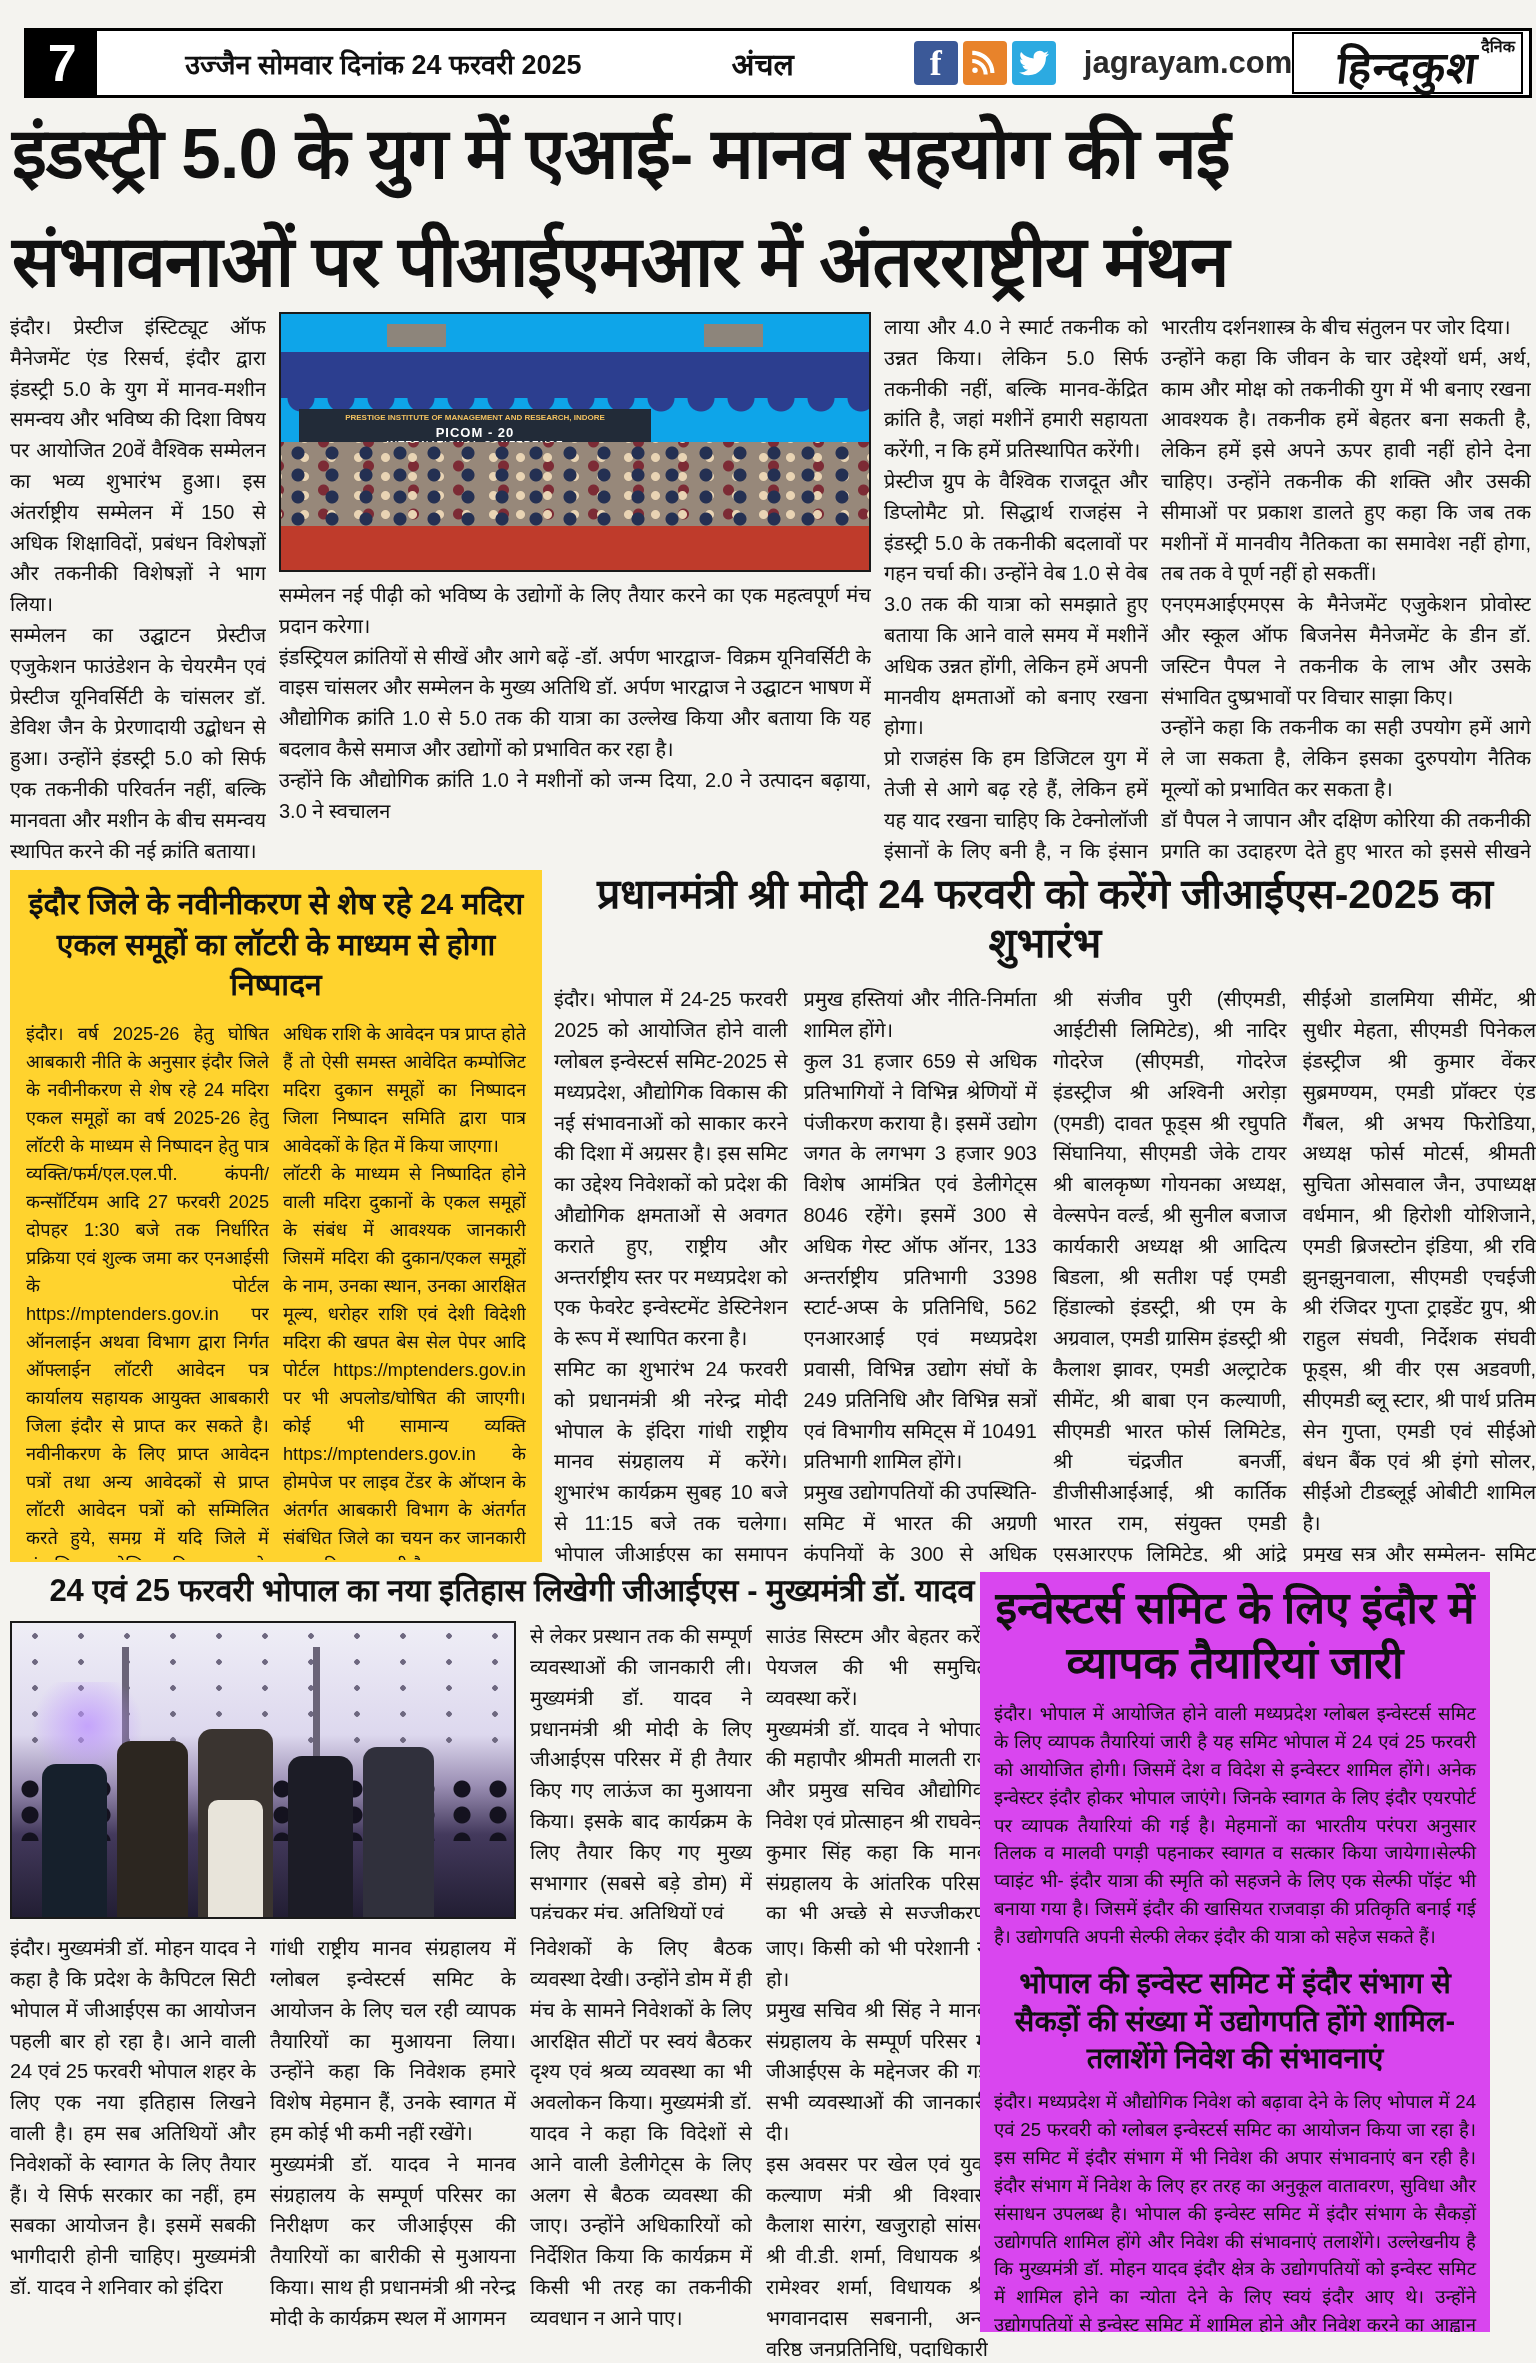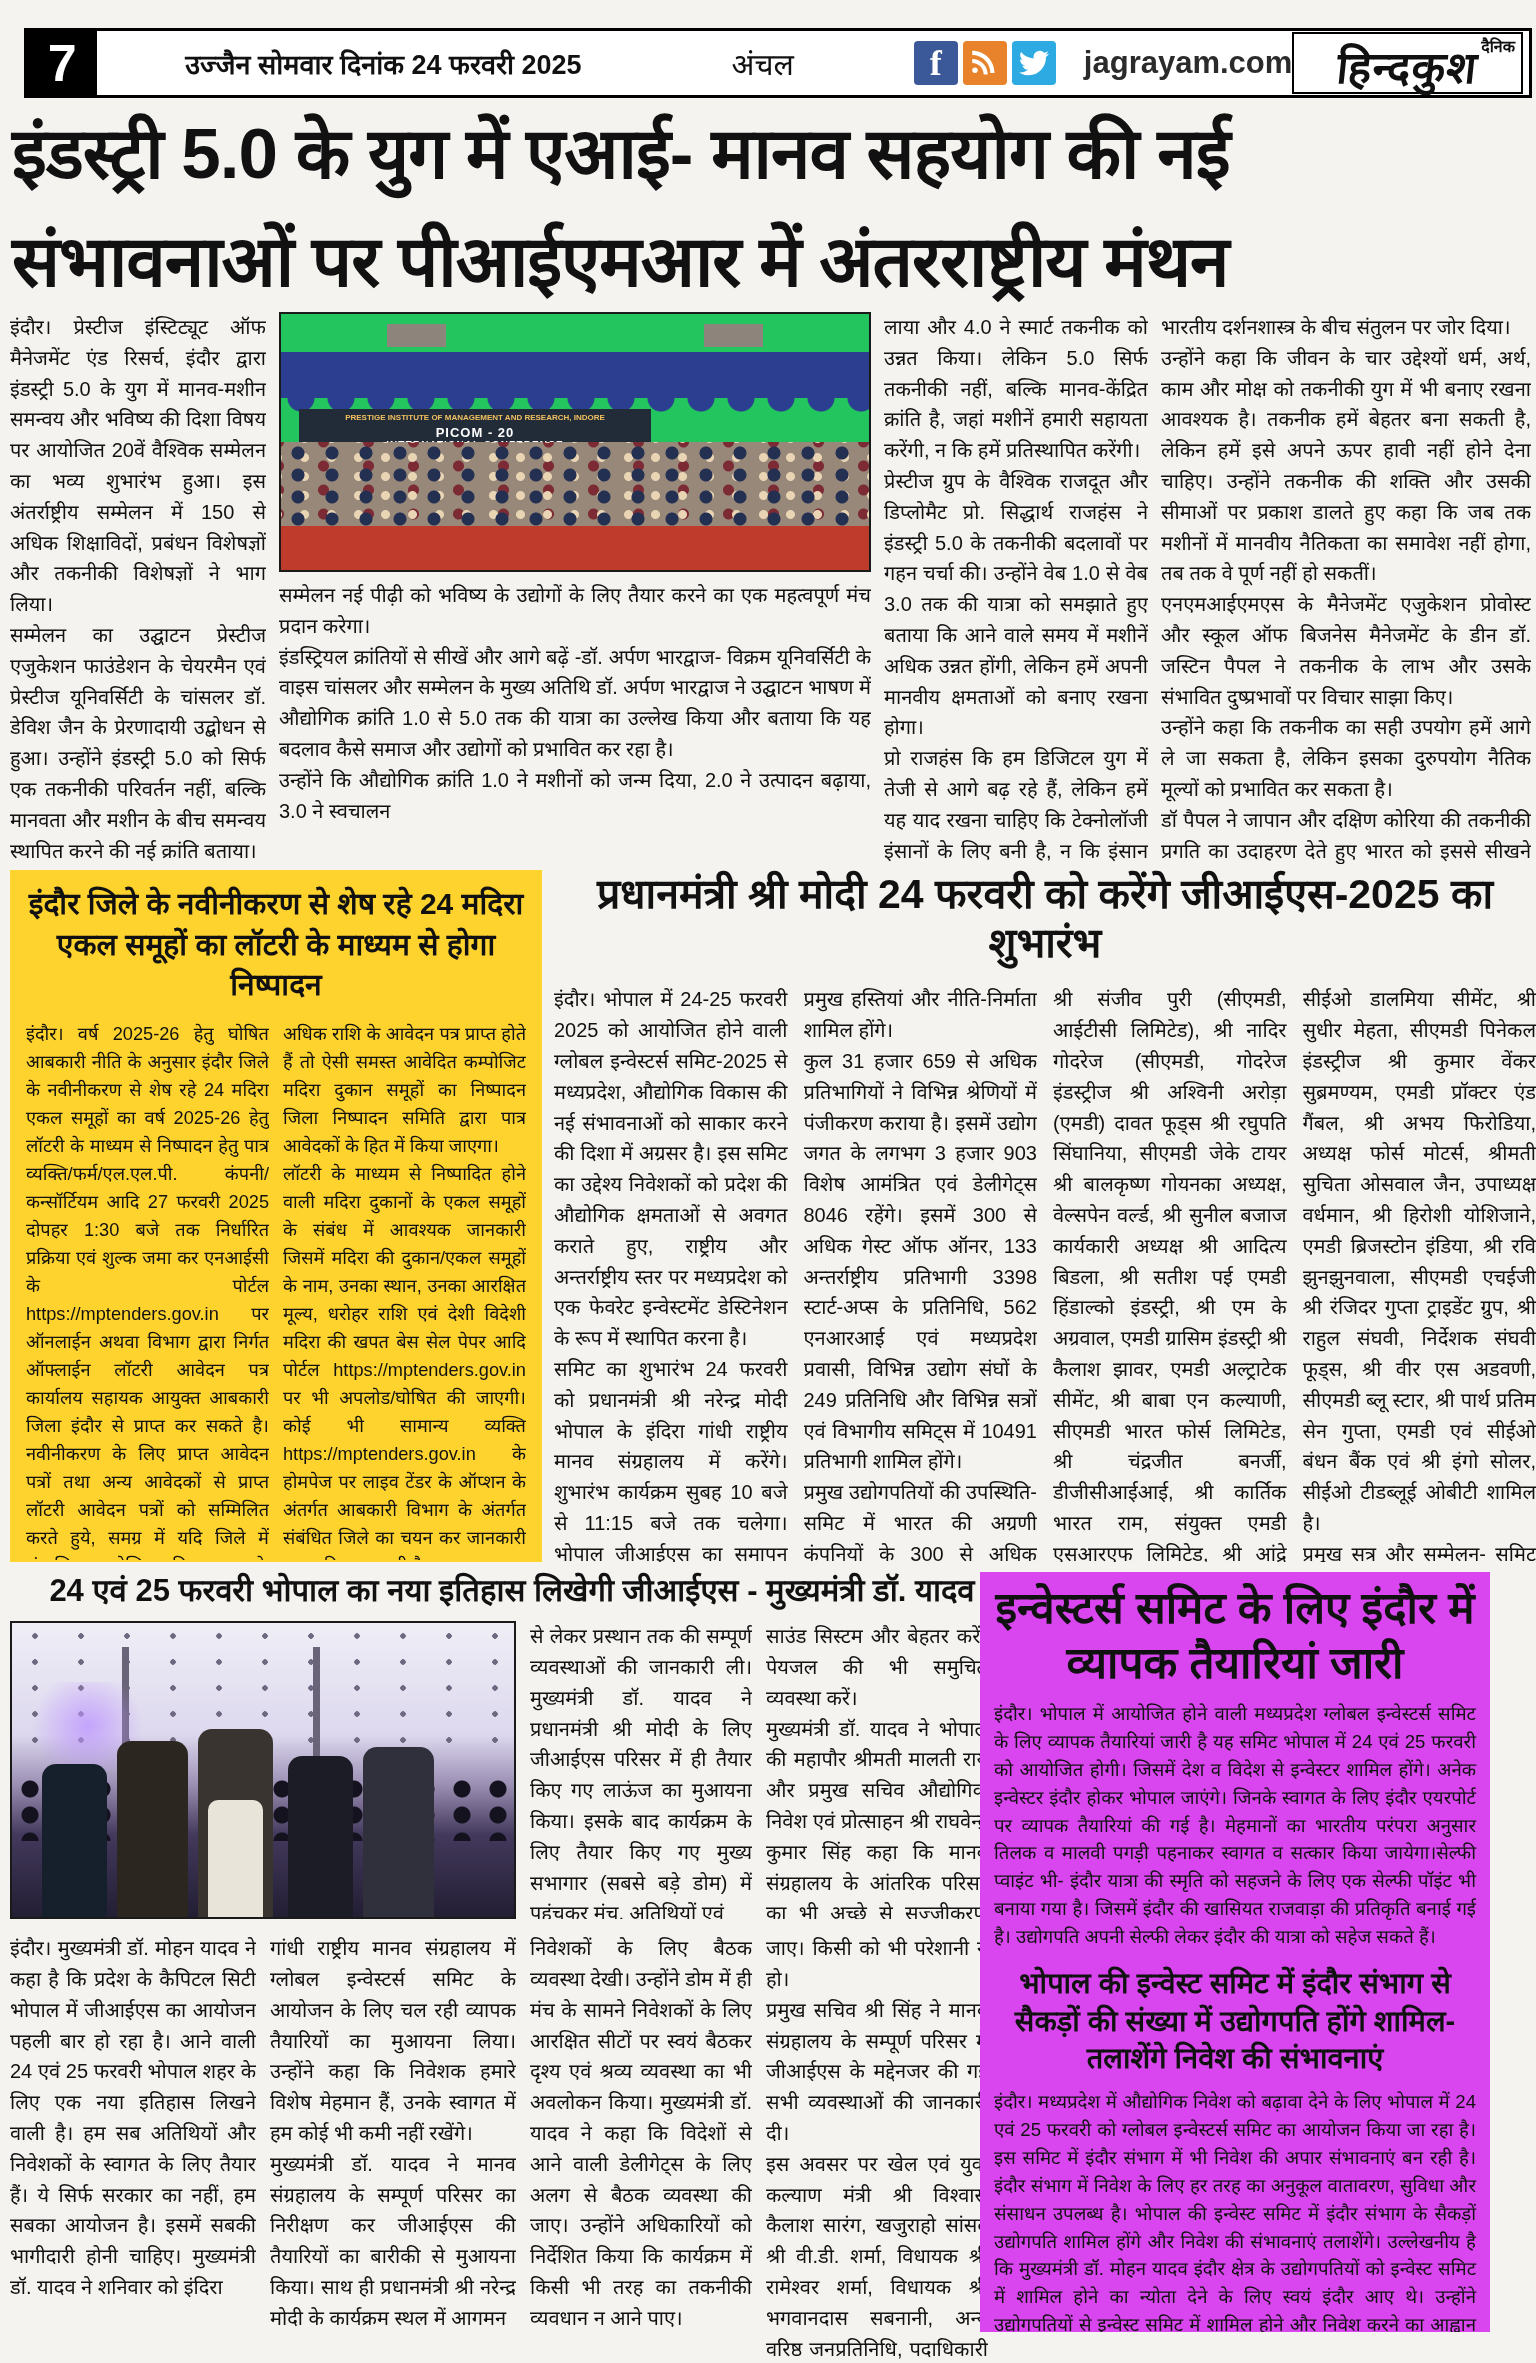--- a/index.html
+++ b/index.html
@@ -4,41 +4,41 @@
 <style>
   html,body{margin:0;padding:0;background:#888;}
   .page{position:relative;width:1536px;height:2363px;background:#f4f3ef;
         font-family:"Liberation Sans","DejaVu Sans",sans-serif;color:#111;overflow:hidden;}
   
   .hdr{position:absolute;left:24px;top:28px;width:1508px;height:70px;background:#fff;
        border:3px solid #000;display:flex;align-items:center;box-sizing:border-box;}
   .pageno{width:80px;height:100%;background:#000;color:#fff;font-size:52px;font-weight:bold;
           display:flex;align-items:center;justify-content:center;}
   .dateline{font-size:27px;font-weight:bold;margin-left:88px;white-space:nowrap;}
-  .section{font-size:30px;font-weight:normal;margin-left:150px;}
+  .section{font-size:30px;font-weight:bold;margin-left:150px;}
   .icons{display:flex;gap:5px;margin-left:120px;}
   .icon{width:44px;height:44px;border-radius:4px;display:flex;align-items:center;justify-content:center;}
   .icon.fb{background:#3b5998;color:#fff;font-family:"Liberation Serif",serif;font-weight:bold;font-size:36px;}
   .icon.rss{background:#e8832b;}
   .icon.tw{background:#2caae1;}
   .icon svg{width:30px;height:30px;}
   .website{font-size:31px;font-weight:bold;color:#2b2b2b;margin-left:28px;white-space:nowrap;}
   .mast{margin-left:auto;margin-right:6px;border:2px solid #000;height:58px;width:258px;position:relative;
         display:flex;align-items:flex-end;justify-content:center;background:#fff;}
   .mast-name{font-size:44px;font-weight:900;transform:skewX(-6deg);line-height:1.1;letter-spacing:1px;}
   .mast-tag{position:absolute;top:1px;right:6px;font-size:16px;font-weight:bold;}
   
   .lead-h{position:absolute;left:12px;top:100px;width:1514px;font-size:71px;font-weight:800;
           line-height:1.52;letter-spacing:-1px;white-space:nowrap;}
   .lead-body{position:absolute;left:10px;top:312px;width:1522px;height:552px;display:grid;
              grid-template-columns:256px 592px 264px 370px;gap:13px;overflow:hidden;}
   .coltxt{font-size:20px;line-height:1.54;text-align:justify;white-space:pre-line;overflow:hidden;}
   .leadmid{display:flex;flex-direction:column;gap:8px;overflow:hidden;}
   
-  .photo1{position:relative;height:256px;border:2px solid #1a1a1a;background:#22c55e;overflow:hidden;flex:none;}
+  .photo1{position:relative;height:256px;border:2px solid #1a1a1a;background:#0ea5e9;overflow:hidden;flex:none;}
   .p1-win{position:absolute;top:4%;left:18%;width:10%;height:9%;background:#8d857b;}
   .p1-win2{position:absolute;top:4%;left:72%;width:10%;height:9%;background:#8d857b;}
   .p1-drape{position:absolute;top:15%;left:0;width:100%;height:18%;background:#2c3e8f;}
   .p1-swag{position:absolute;top:33%;left:0;width:100%;height:8%;
            background:radial-gradient(circle at 20px 0px,#2c3e8f 13px,transparent 14px);background-size:40px 100%;}
   .p1-banner{position:absolute;left:3%;top:37%;width:60%;height:27%;background:#222b38;color:#fff;
              padding:4px 6px;box-sizing:border-box;text-align:center;}
   .p1-b1{font-size:8px;font-weight:bold;color:#f0c060;}
   .p1-b2{font-size:13px;font-weight:bold;letter-spacing:1px;margin-top:3px;}
   .p1-b3{font-size:10px;font-weight:bold;letter-spacing:1px;}

